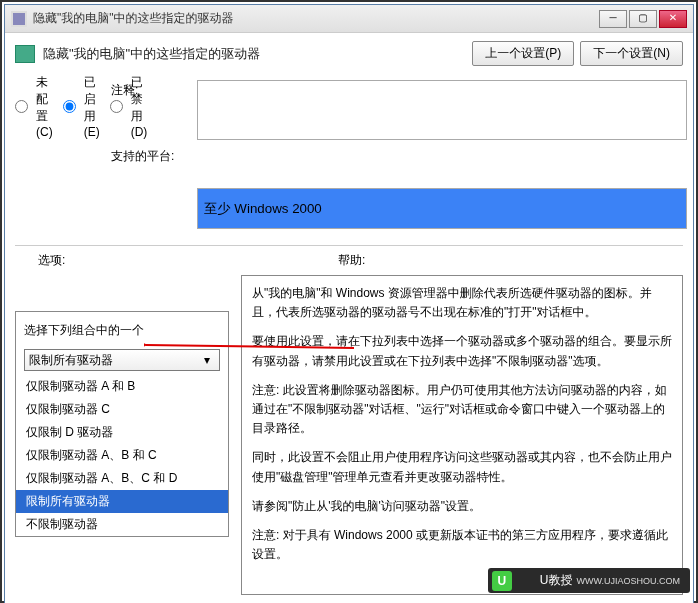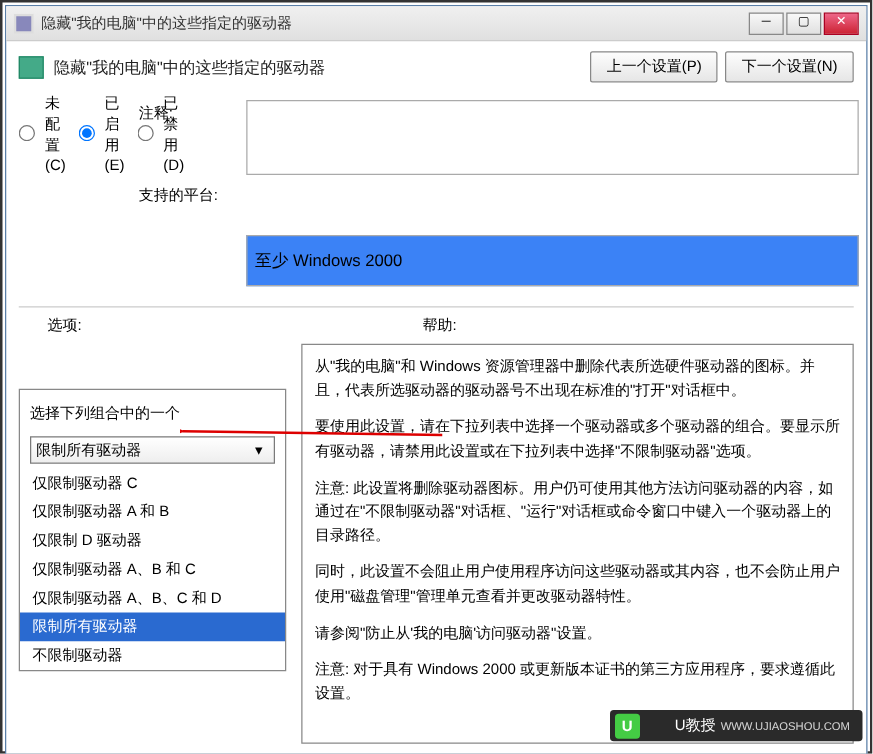--- a/index.html
+++ b/index.html
@@ -115,22 +115,22 @@
       </div>
 
       <div class="two-col">
         <div class="left-pane">
           <div class="left-caption">选择下列组合中的一个</div>
           <div class="combo">
             <span>限制所有驱动器</span>
             <span class="combo-arrow">▾</span>
           </div>
           <div class="option-list">
+            <div class="option-item">仅限制驱动器 A 和 B</div>
             <div class="option-item">仅限制驱动器 C</div>
-            <div class="option-item">仅限制驱动器 A 和 B</div>
             <div class="option-item">仅限制 D 驱动器</div>
             <div class="option-item">仅限制驱动器 A、B 和 C</div>
             <div class="option-item">仅限制驱动器 A、B、C 和 D</div>
             <div class="option-item selected">限制所有驱动器</div>
             <div class="option-item">不限制驱动器</div>
           </div>
         </div>
 
         <div class="right-pane">
           <p>从"我的电脑"和 Windows 资源管理器中删除代表所选硬件驱动器的图标。并且，代表所选驱动器的驱动器号不出现在标准的"打开"对话框中。</p>

